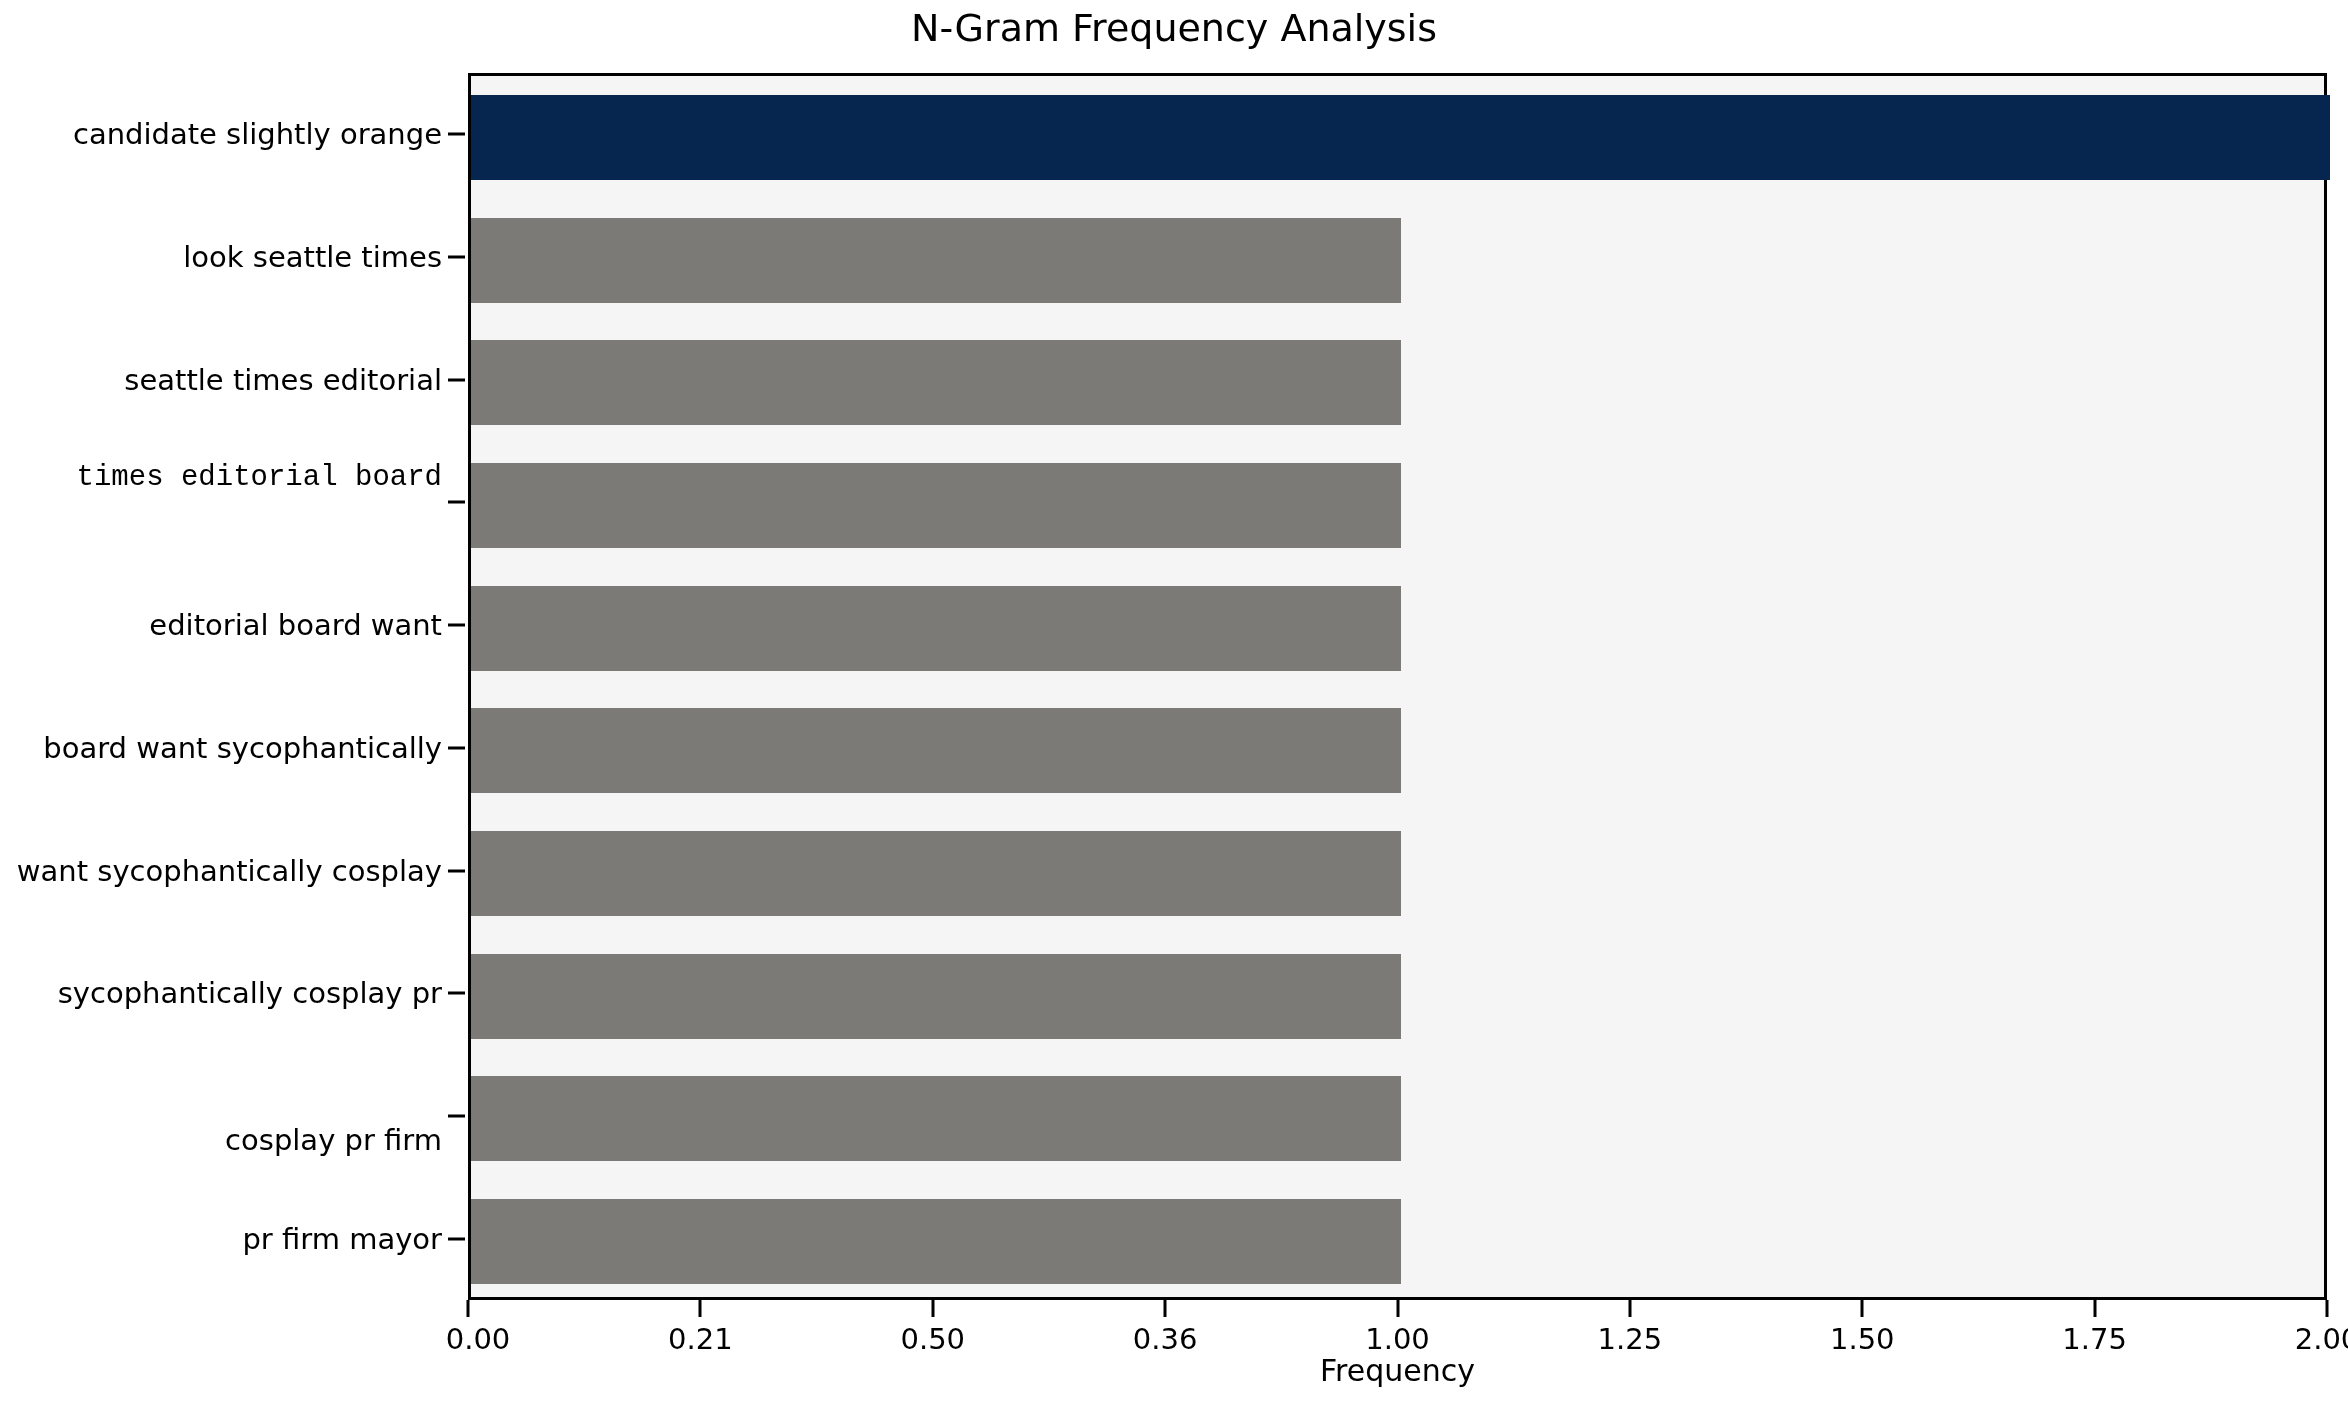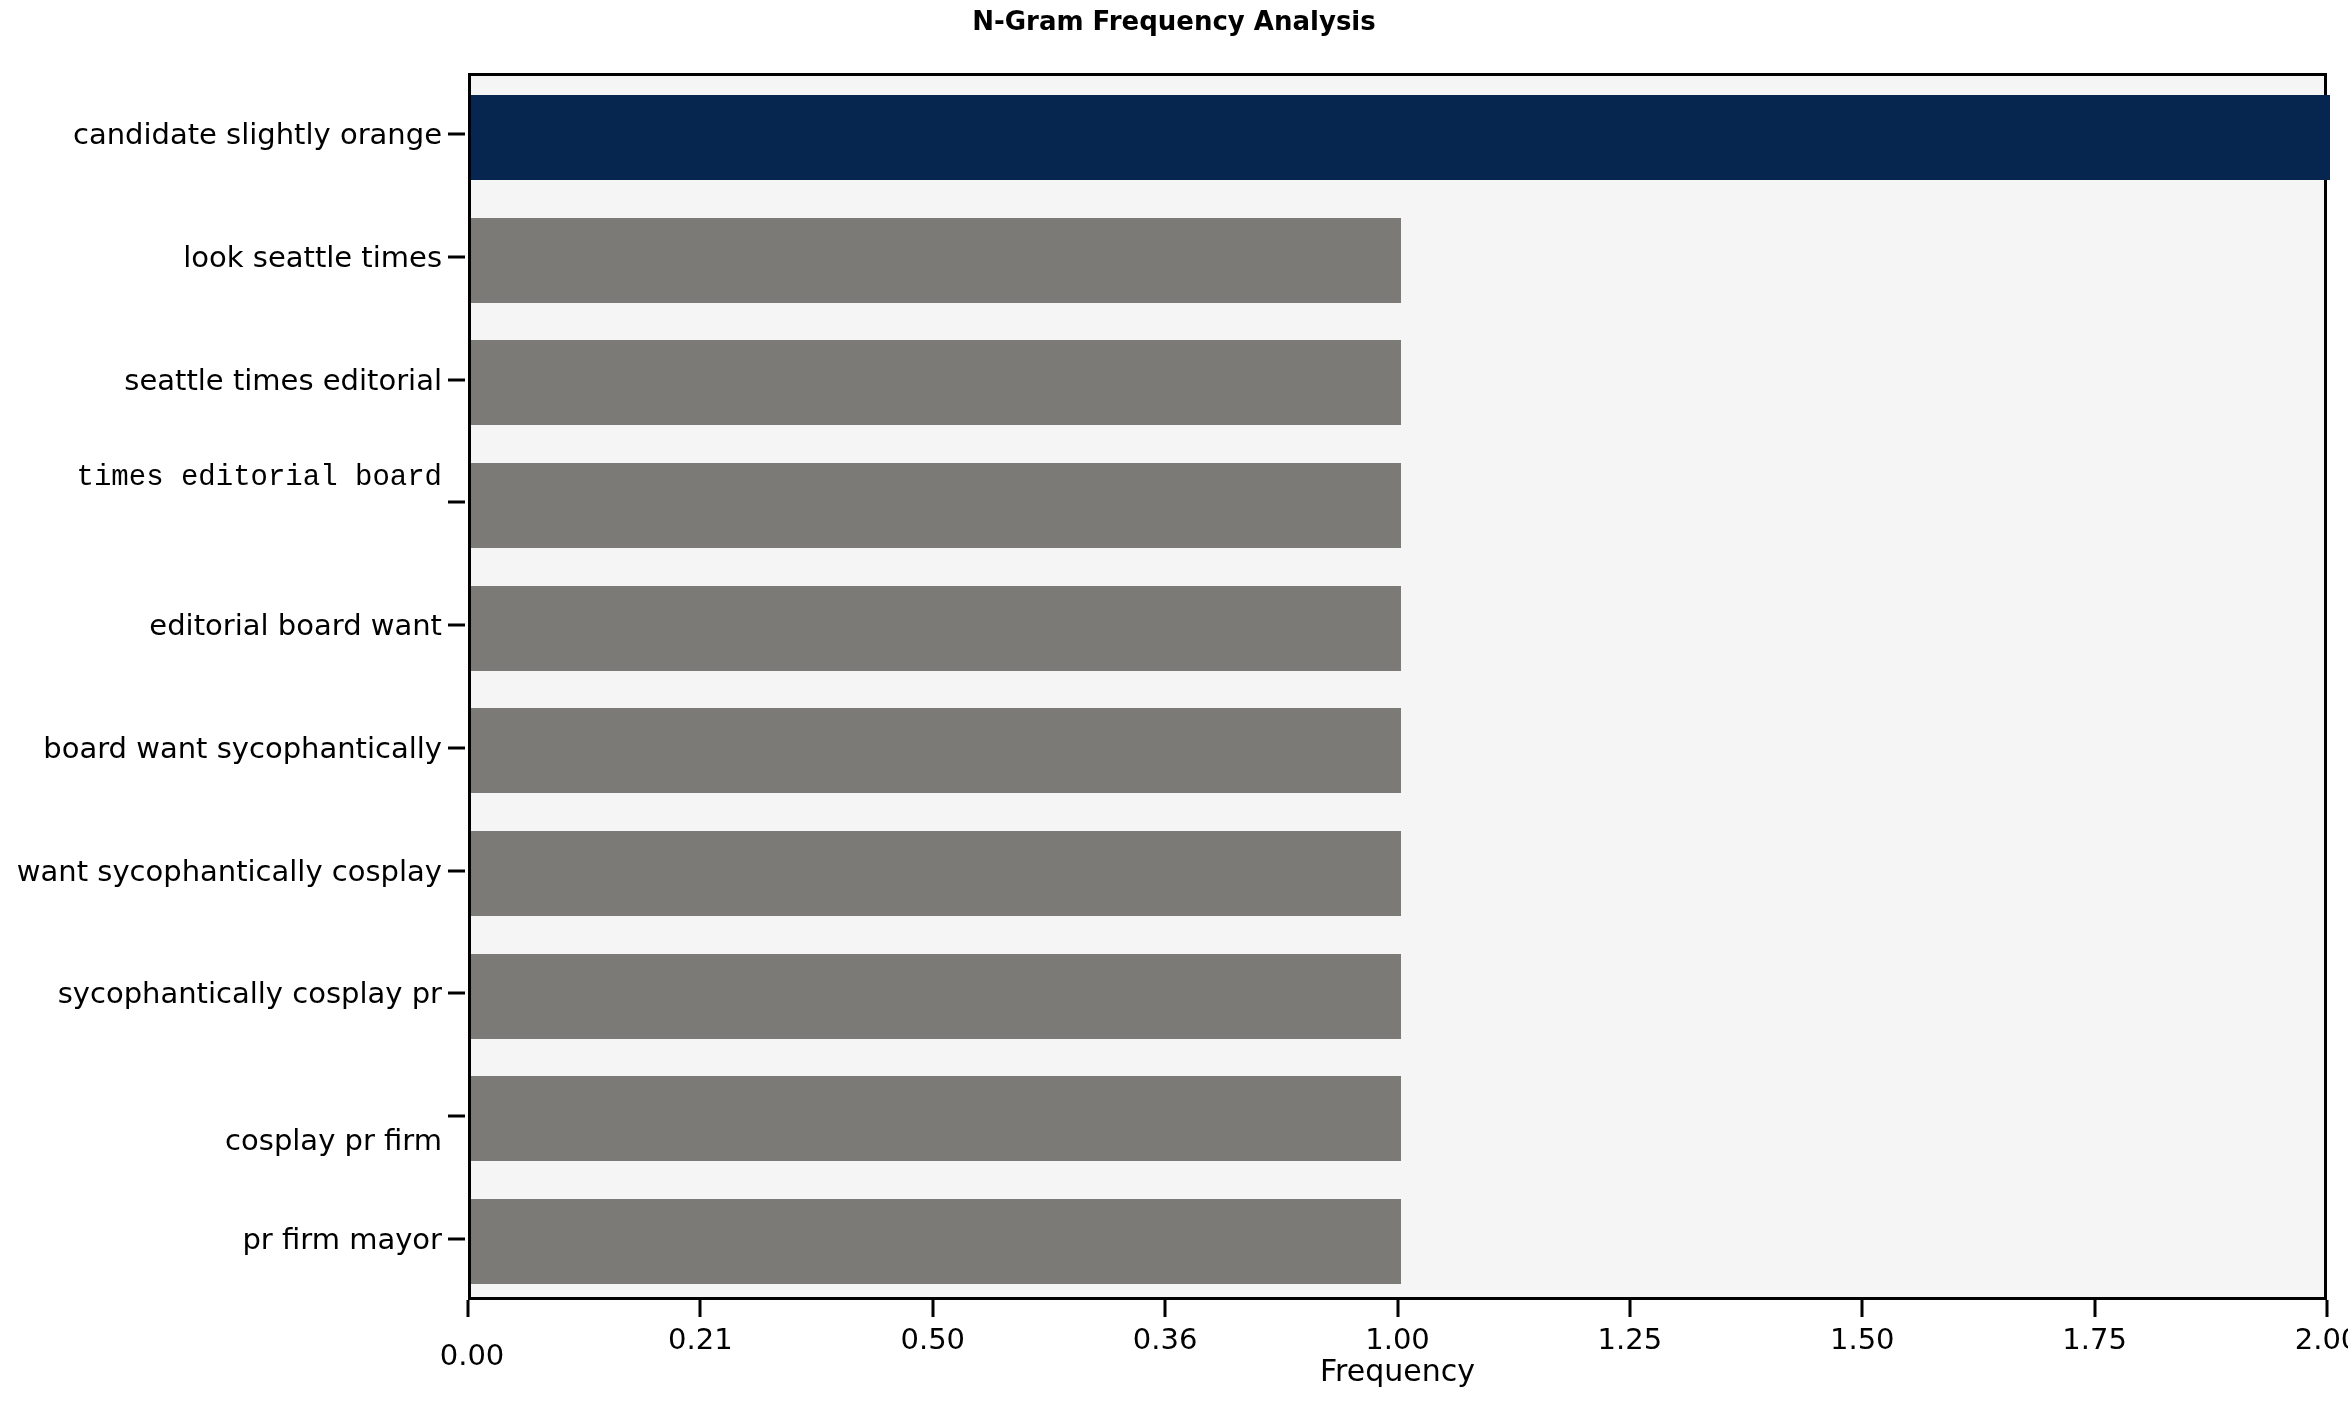--- a/index.html
+++ b/index.html
@@ -23,22 +23,22 @@
     background: #ffffff;
   }
 
   
   #chart-title {
     position: absolute;
     left: 0;
     top: 6px;
     width: 2348px;
     text-align: center;
-    font-size: 26px;
-    font-weight: bold;
+    font-size: 38px;
+    font-weight: normal;
     color: #000000;
     letter-spacing: 0px;
     font-family: "DejaVu Sans", "Liberation Sans", sans-serif;
   }
 
   
   #plot-area {
     position: absolute;
     left: 468px;
     top: 73px;
@@ -164,21 +164,21 @@
         <div class="bar" style="top: 632.35px; width: 929.5px; background: rgb(123, 122, 119);"></div>
         <div class="bar" style="top: 755.05px; width: 929.5px; background: rgb(123, 122, 119);"></div>
         <div class="bar" style="top: 877.75px; width: 929.5px; background: rgb(123, 122, 119);"></div>
         <div class="bar" style="top: 1000.45px; width: 929.5px; background: rgb(123, 122, 119);"></div>
         <div class="bar" style="top: 1123.15px; width: 929.5px; background: rgb(123, 122, 119);"></div>
       </div>
   </div>
 
   <div id="x-axis">
       <div class="xtick-mark" style="left: 0px;"></div>
-      <div class="xtick-label" style="left: 4px; margin-top: 16px;">0.00</div>
+      <div class="xtick-label" style="left: 10px;">0.00</div>
       <div class="xtick-mark" style="left: 232.375px;"></div>
       <div class="xtick-label" style="left: 232.375px;">0.21</div>
       <div class="xtick-mark" style="left: 464.75px;"></div>
       <div class="xtick-label" style="left: 464.75px;">0.50</div>
       <div class="xtick-mark" style="left: 697.125px;"></div>
       <div class="xtick-label" style="left: 697.125px;">0.36</div>
       <div class="xtick-mark" style="left: 929.5px;"></div>
       <div class="xtick-label" style="left: 929.5px;">1.00</div>
       <div class="xtick-mark" style="left: 1161.88px;"></div>
       <div class="xtick-label" style="left: 1161.88px;">1.25</div>

